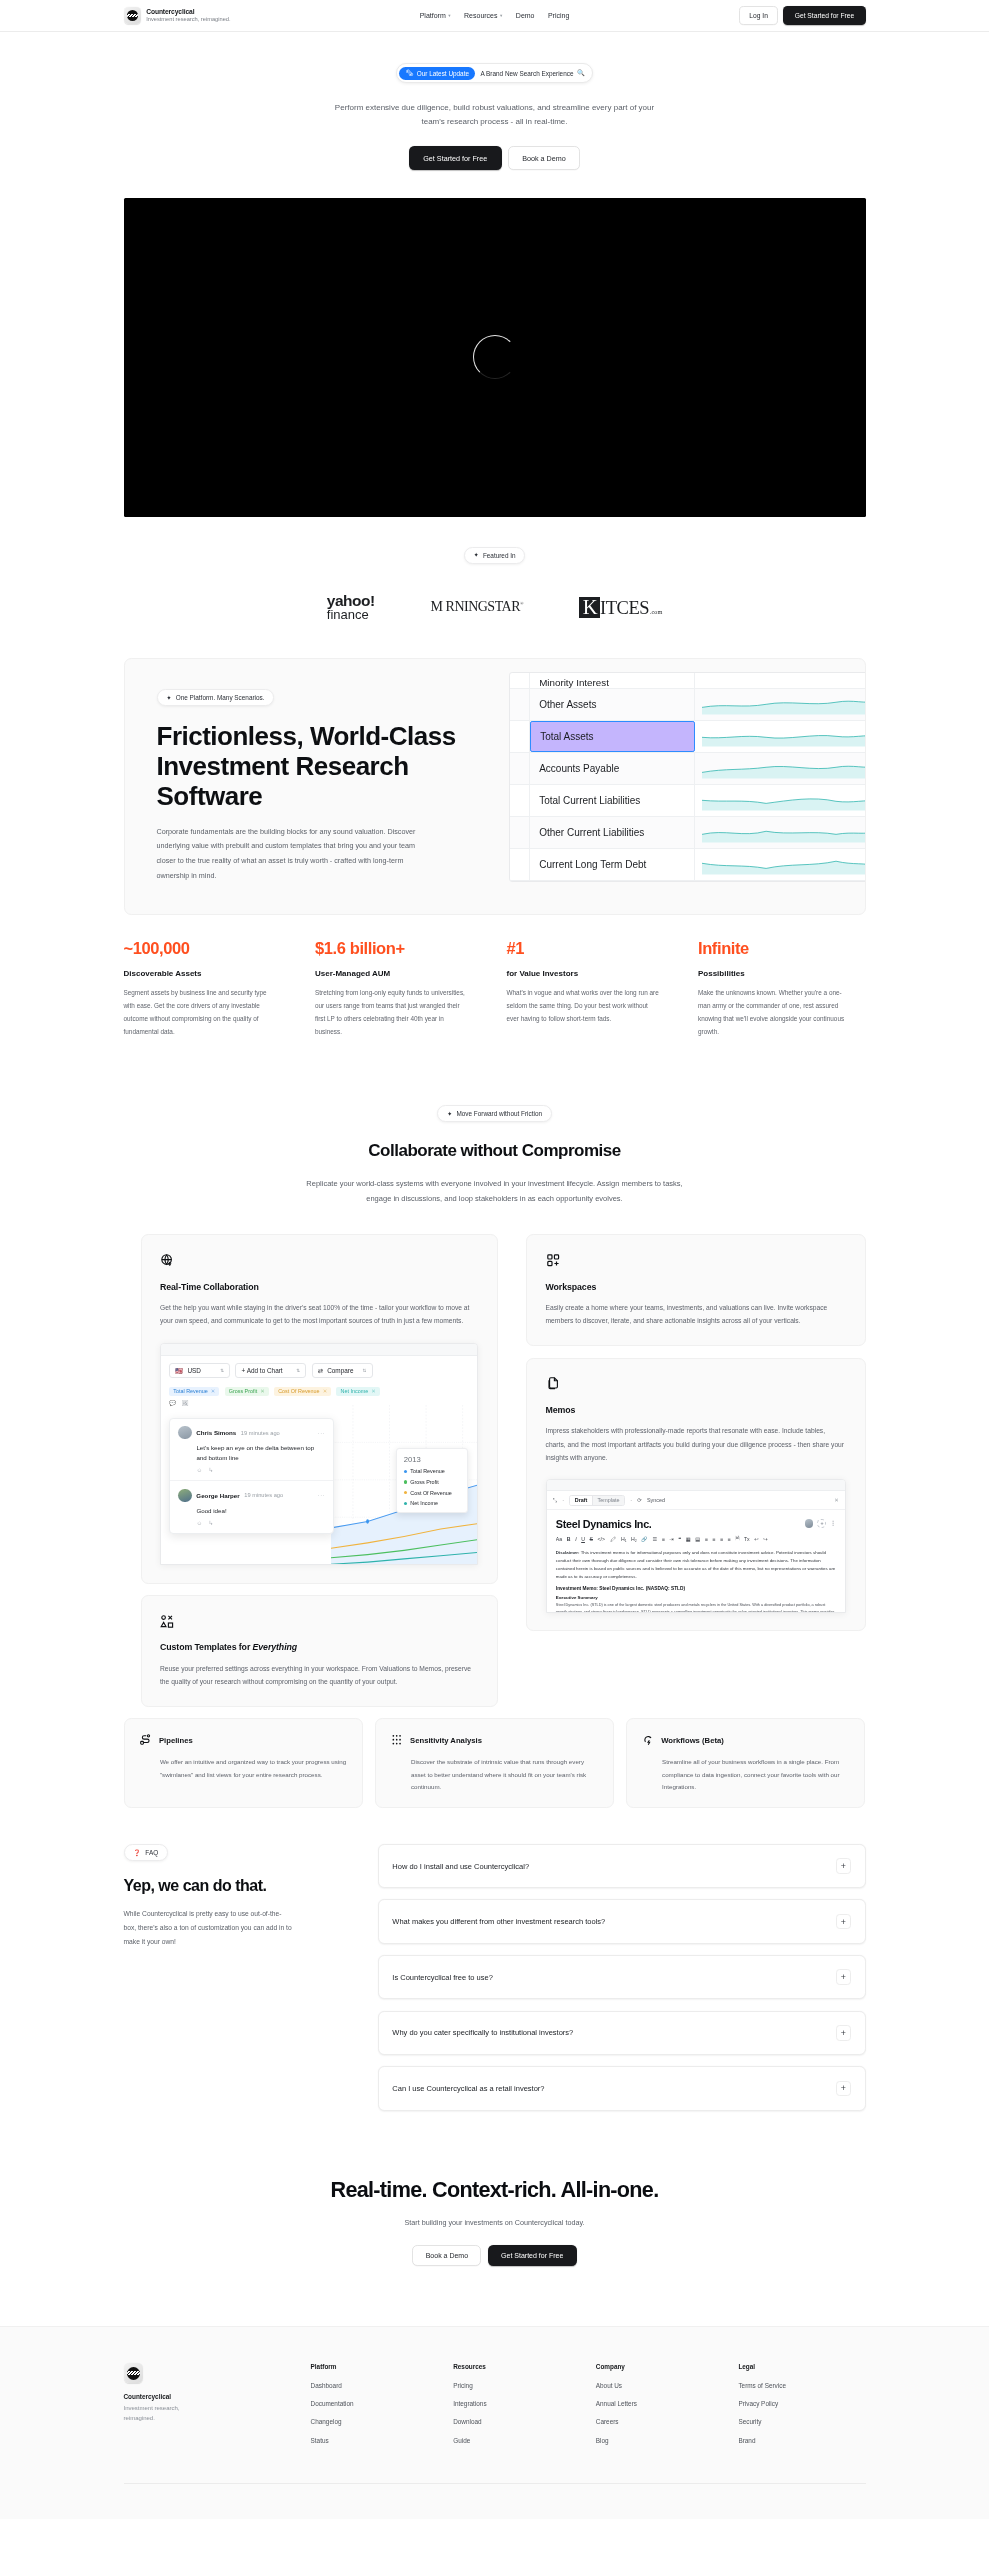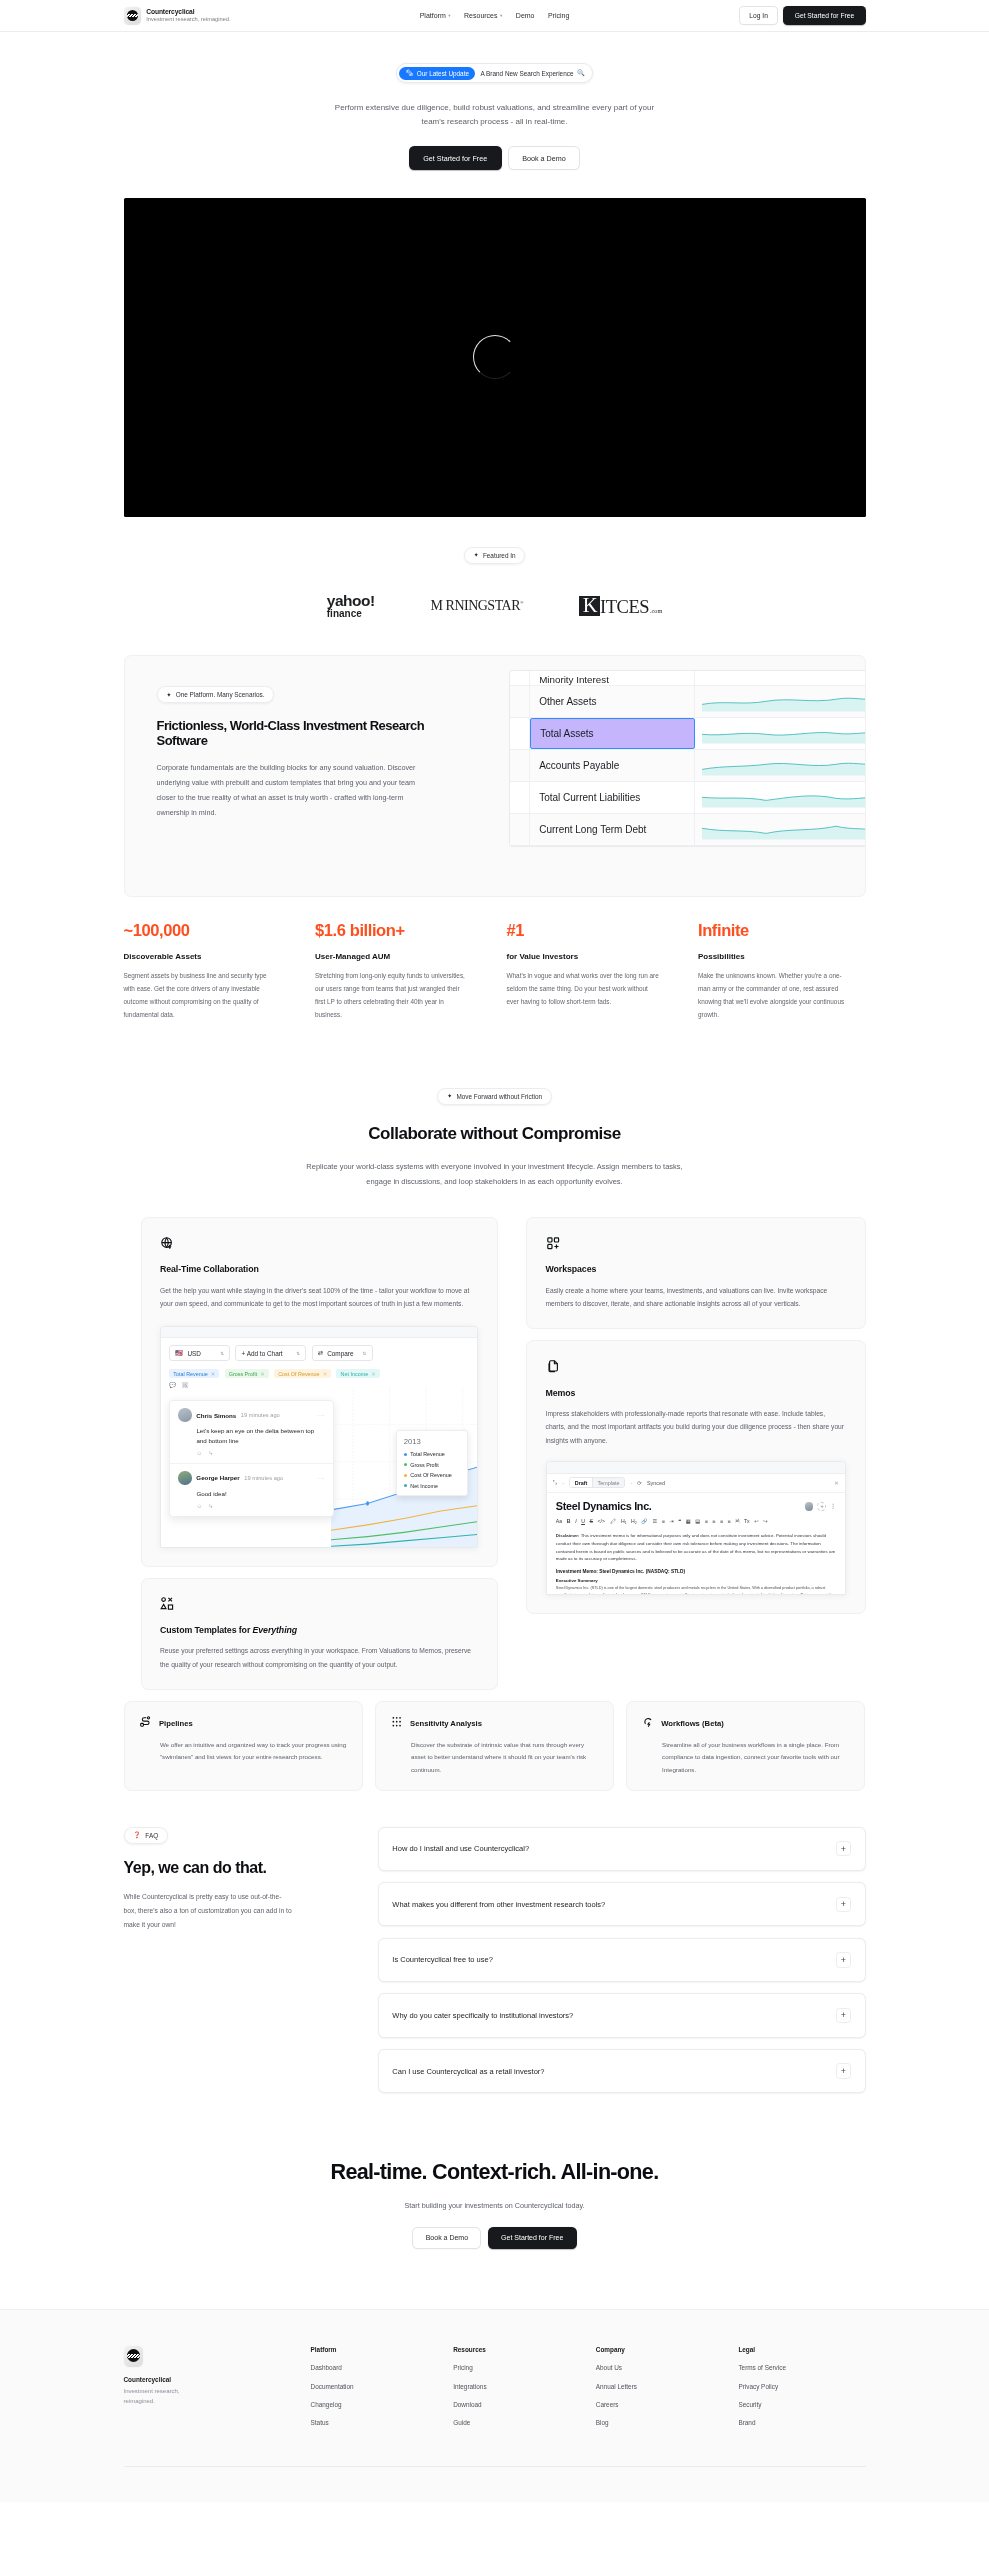--- a/index.html
+++ b/index.html
@@ -46,34 +46,34 @@
   .video-band{margin-top:28px;display:flex;justify-content:center;}
   .video-box{width:742px;height:319px;background:#000;border-radius:1.5px;display:flex;align-items:center;justify-content:center;}
   .spinner{width:44px;height:44px;border-radius:50%;border:1.5px solid rgba(255,255,255,.9);border-right-color:transparent;border-bottom-color:rgba(255,255,255,.15);}
 
   
   .featured{padding:30px 0 15.5px;text-align:center;}
   .chip{display:inline-flex;align-items:center;gap:4.1px;background:#fff;border:0.5px solid #ececed;border-radius:515px;
     padding:3.6px 8.8px;font-size:6.4px;color:#2b2f36;box-shadow:0 1px 2.6px rgba(0,0,0,.06);}
   .logos{display:flex;align-items:center;justify-content:center;gap:56px;margin-top:30px;}
   .logo-yahoo{font-size:15.5px;font-weight:800;letter-spacing:-0.5px;color:#1d1f22;line-height:.95;text-align:left;}
-  .logo-yahoo .fin{display:block;font-size:10px;font-weight:700;letter-spacing:0;}
+  .logo-yahoo .fin{display:block;font-size:13px;font-weight:400;letter-spacing:0;}
   .logo-ms{font-size:14px;font-weight:400;letter-spacing:-0.5px;color:#1d1f22;font-family:"Liberation Serif",serif;}
   .logo-ms sup{font-size:4.6px;vertical-align:super;}
   .logo-kitces{display:flex;align-items:flex-end;color:#1d1f22;font-family:"Liberation Serif",serif;}
   .logo-kitces .k{background:#1d1f22;color:#fff;font-size:20.6px;line-height:.95;padding:0.5px 2.6px 0.5px 3.6px;font-weight:400;}
   .logo-kitces .rest{font-size:18.5px;line-height:1;letter-spacing:-0.5px;}
   .logo-kitces .dot{font-size:6.2px;margin-left:1px;padding-bottom:2.6px;}
 
   
   .section-pad{padding:21.6px 0;}
   .panel{width:742px;margin:0 auto;background:#fafafa;border:0.5px solid #f0f0f0;border-radius:7.2px;
          display:flex;overflow:hidden;min-height:242px;}
   .panel-left{width:52%;padding:30px 32px;}
-  .panel-h2{font-size:13px;font-weight:700;letter-spacing:-0.5px;line-height:1.16;margin-top:14.4px;color:#0d0f12;}
+  .panel-h2{font-size:26px;font-weight:700;letter-spacing:-0.5px;line-height:1.16;margin-top:14.4px;color:#0d0f12;}
   .panel-p{margin-top:13.4px;font-size:7.2px;line-height:2.05;color:#5a5f67;max-width:268px;}
   .panel-right{flex:1;position:relative;overflow:hidden;}
   .sheet{position:absolute;left:0;top:13.4px;right:-20.6px;background:#fff;border:0.5px solid #e9eaec;border-radius:3.1px 0 0 3.1px;}
   .srow{display:flex;height:32px;align-items:center;border-bottom:0.5px solid #eef0f2;}
   .srow:nth-child(even){background:#fbfbfc;}
   .sgutter{width:19.6px;height:100%;border-right:0.5px solid #eef0f2;flex:none;}
   .slabel{flex:none;width:165px;padding-left:9.3px;font-size:10px;color:#1b1d21;border-right:0.5px solid #eef0f2;height:100%;display:flex;align-items:center;}
   .srow.selected .slabel{border:1px solid #2d8cff;border-radius:2.1px;background:#c4b5fd;}
   .schart{flex:1;height:100%;display:flex;align-items:center;padding:0 7.2px;}
   .schart svg{width:100%;height:20.6px;}
@@ -325,20 +325,30 @@
                 </svg>
               </div>
           </div>
           <div class="srow">
             <div class="sgutter"></div>
             <div class="slabel">Total Current Liabilities</div>
             <div class="schart">
                 <svg viewBox="0 0 300 40" preserveAspectRatio="none">
                   <path d="M0,20 C40,24 70,18 110,26 C150,20 190,12 230,22 C260,26 280,18 300,22 L300,40 L0,40 Z" fill="#d9f3f3"></path>
                   <path d="M0,20 C40,24 70,18 110,26 C150,20 190,12 230,22 C260,26 280,18 300,22" fill="none" stroke="#2ab3ad" stroke-width="1.4"></path>
+                </svg>
+              </div>
+          </div>
+          <div class="srow">
+            <div class="sgutter"></div>
+            <div class="slabel">Other Current Liabilities</div>
+            <div class="schart">
+                <svg viewBox="0 0 300 40" preserveAspectRatio="none">
+                  <path d="M0,24 C40,14 70,30 110,18 C150,26 190,16 230,24 C260,18 280,26 300,18 L300,40 L0,40 Z" fill="#d9f3f3"></path>
+                  <path d="M0,24 C40,14 70,30 110,18 C150,26 190,16 230,24 C260,18 280,26 300,18" fill="none" stroke="#2ab3ad" stroke-width="1.4"></path>
                 </svg>
               </div>
           </div>
           <div class="srow">
             <div class="sgutter"></div>
             <div class="slabel">Current Long Term Debt</div>
             <div class="schart">
                 <svg viewBox="0 0 300 40" preserveAspectRatio="none">
                   <path d="M0,18 C40,26 70,20 110,28 C150,18 190,24 230,14 C260,22 280,16 300,24 L300,40 L0,40 Z" fill="#d9f3f3"></path>
                   <path d="M0,18 C40,26 70,20 110,28 C150,18 190,24 230,14 C260,22 280,16 300,24" fill="none" stroke="#2ab3ad" stroke-width="1.4"></path>

